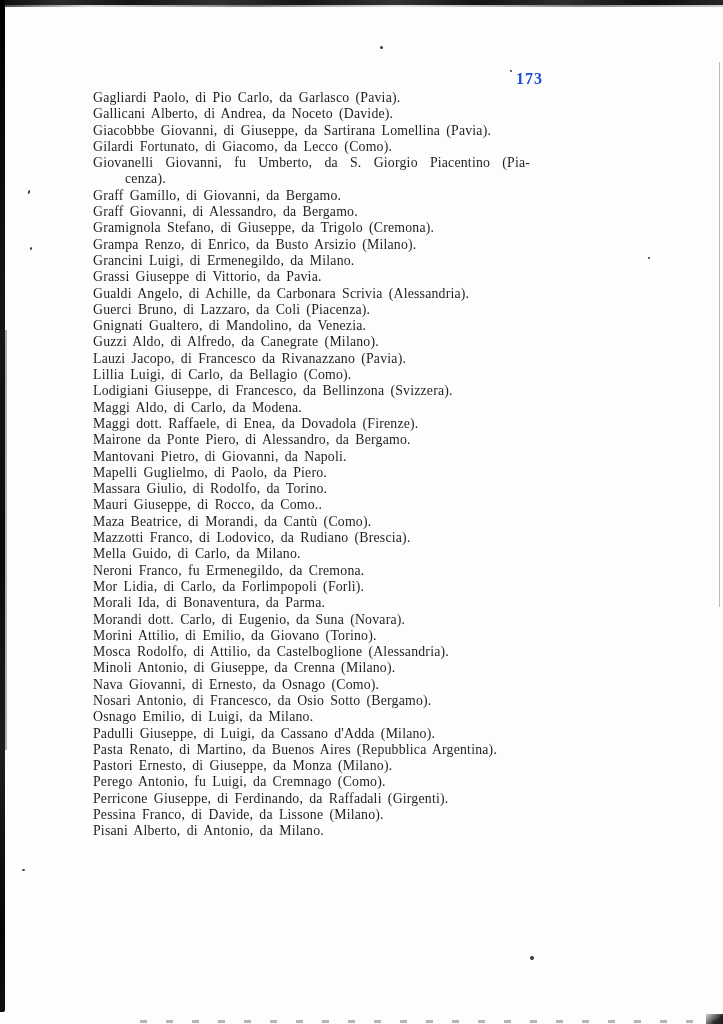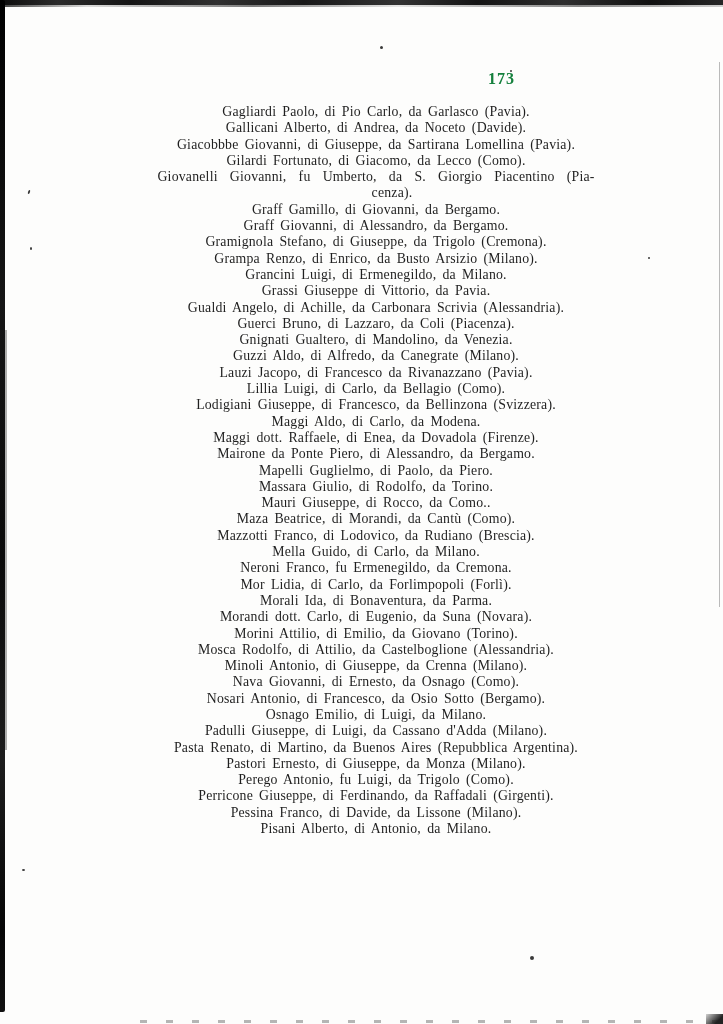--- a/index.html
+++ b/index.html
@@ -53,26 +53,26 @@
   .speck { position: absolute; background: #3a3a3a; border-radius: 50%; }
   .speck.s1 { left: 380px; top: 46px;  width: 3px; height: 3px; }
   .speck.s2 { left: 510px; top: 70px;  width: 2px; height: 2px; }
   .speck.s3 { left: 28px;  top: 190px; width: 2px; height: 4px; transform: rotate(20deg); }
   .speck.s4 { left: 30px;  top: 247px; width: 2px; height: 3px; }
   .speck.s5 { left: 648px; top: 257px; width: 2px; height: 2px; }
   .speck.s6 { left: 530px; top: 956px; width: 4px; height: 4px; }
   .speck.s7 { left: 22px;  top: 869px; width: 3px; height: 2px; }
 
   .page-number {
-    position: absolute; left: 488px; top: 70px;
-    font-size: 16px; font-weight: bold; letter-spacing: 1px; color: #15803d;
+    position: absolute; left: 516px; top: 70px;
+    font-size: 16px; font-weight: bold; letter-spacing: 1px; color: #1d4ed8;
   }
 
   .name-list {
-    position: absolute; left: 93px; top: 104px; width: 566px; text-align: center;
+    position: absolute; left: 93px; top: 90px; width: 566px;
   }
   .entry {
     font-size: 13.8px;
     line-height: 16.3px;
     letter-spacing: 0.2px;
     word-spacing: 2.5px;
     white-space: pre-wrap;
     padding-left: 32px;
     text-indent: -32px;
     color: #1f1f1f;
@@ -118,37 +118,38 @@
       <div class="entry">Gualdi Angelo, di Achille, da Carbonara Scrivia (Alessandria).</div>
       <div class="entry">Guerci Bruno, di Lazzaro, da Coli (Piacenza).</div>
       <div class="entry">Gnignati Gualtero, di Mandolino, da Venezia.</div>
       <div class="entry">Guzzi Aldo, di Alfredo, da Canegrate (Milano).</div>
       <div class="entry">Lauzi Jacopo, di Francesco da Rivanazzano (Pavia).</div>
       <div class="entry">Lillia Luigi, di Carlo, da Bellagio (Como).</div>
       <div class="entry">Lodigiani Giuseppe, di Francesco, da Bellinzona (Svizzera).</div>
       <div class="entry">Maggi Aldo, di Carlo, da Modena.</div>
       <div class="entry">Maggi dott. Raffaele, di Enea, da Dovadola (Firenze).</div>
       <div class="entry">Mairone da Ponte Piero, di Alessandro, da Bergamo.</div>
+      <div class="entry">Mantovani Pietro, di Giovanni, da Napoli.</div>
       <div class="entry">Mapelli Guglielmo, di Paolo, da Piero.</div>
       <div class="entry">Massara Giulio, di Rodolfo, da Torino.</div>
       <div class="entry">Mauri Giuseppe, di Rocco, da Como..</div>
       <div class="entry">Maza Beatrice, di Morandi, da Cantù (Como).</div>
       <div class="entry">Mazzotti Franco, di Lodovico, da Rudiano (Brescia).</div>
       <div class="entry">Mella Guido, di Carlo, da Milano.</div>
       <div class="entry">Neroni Franco, fu Ermenegildo, da Cremona.</div>
       <div class="entry">Mor Lidia, di Carlo, da Forlimpopoli (Forlì).</div>
       <div class="entry">Morali Ida, di Bonaventura, da Parma.</div>
       <div class="entry">Morandi dott. Carlo, di Eugenio, da Suna (Novara).</div>
       <div class="entry">Morini Attilio, di Emilio, da Giovano (Torino).</div>
       <div class="entry">Mosca Rodolfo, di Attilio, da Castelboglione (Alessandria).</div>
       <div class="entry">Minoli Antonio, di Giuseppe, da Crenna (Milano).</div>
       <div class="entry">Nava Giovanni, di Ernesto, da Osnago (Como).</div>
       <div class="entry">Nosari Antonio, di Francesco, da Osio Sotto (Bergamo).</div>
       <div class="entry">Osnago Emilio, di Luigi, da Milano.</div>
       <div class="entry">Padulli Giuseppe, di Luigi, da Cassano d'Adda (Milano).</div>
       <div class="entry">Pasta Renato, di Martino, da Buenos Aires (Repubblica Argentina).</div>
       <div class="entry">Pastori Ernesto, di Giuseppe, da Monza (Milano).</div>
-      <div class="entry">Perego Antonio, fu Luigi, da Trigolo (Como).</div>
+      <div class="entry">Perego Antonio, fu Luigi, da Cremnago (Como).</div>
       <div class="entry">Perricone Giuseppe, di Ferdinando, da Raffadali (Girgenti).</div>
       <div class="entry">Pessina Franco, di Davide, da Lissone (Milano).</div>
       <div class="entry">Pisani Alberto, di Antonio, da Milano.</div>
     </div>
 </div>
 
 </body></html>

